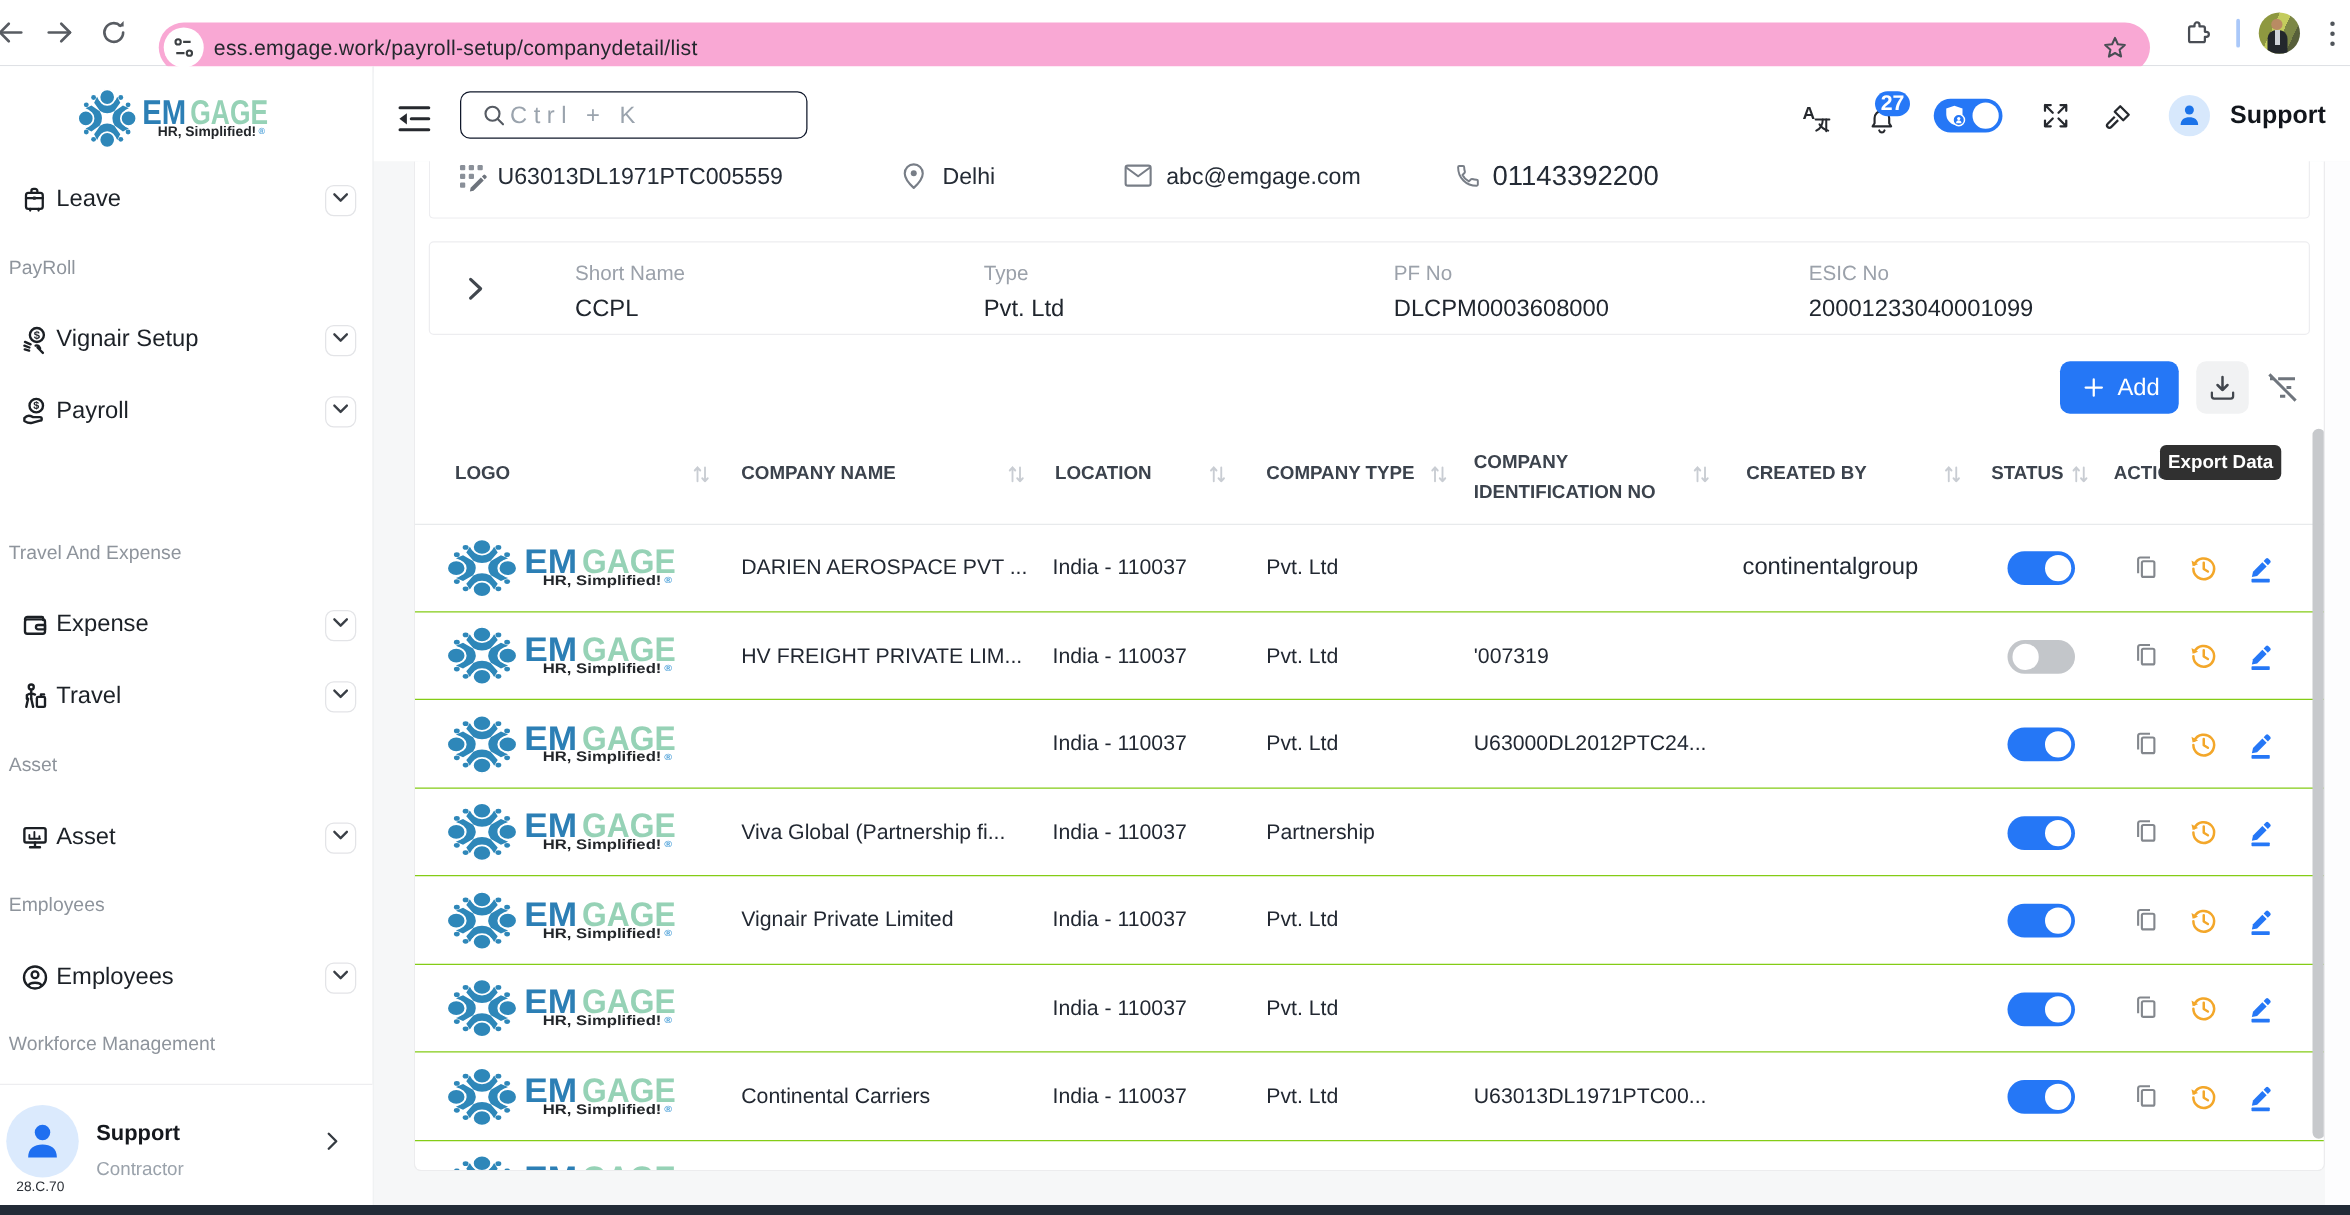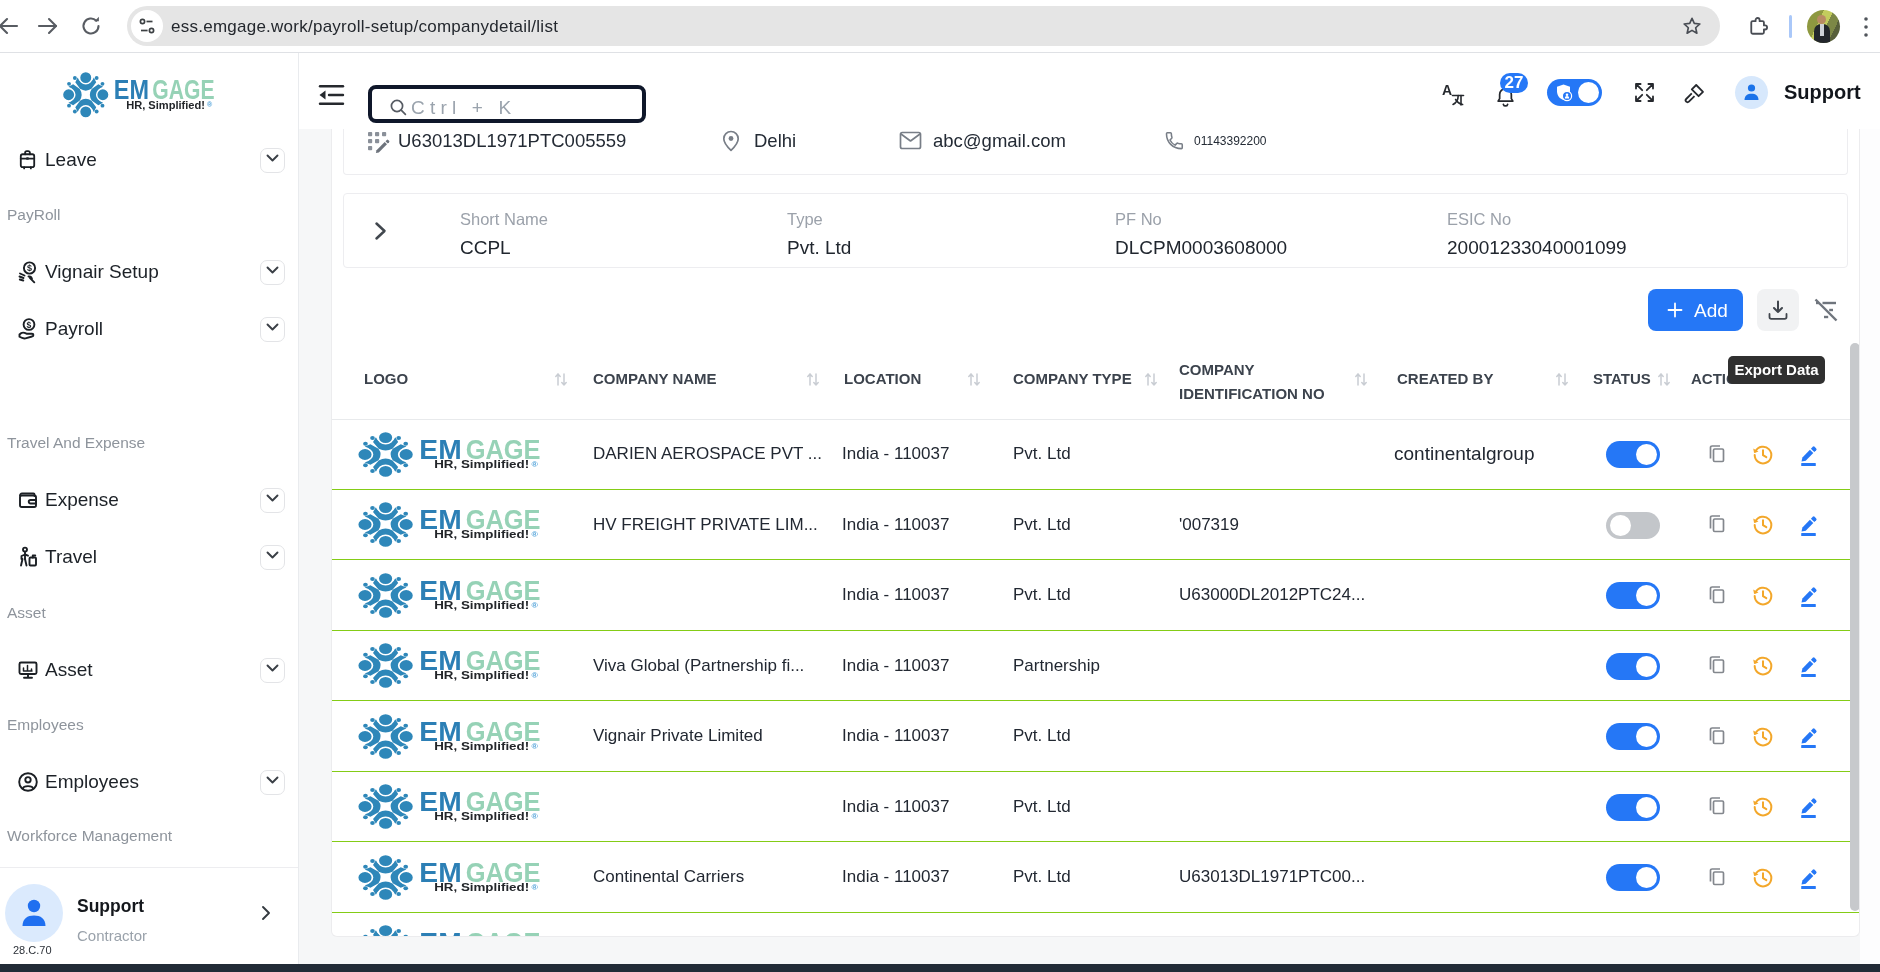--- a/index.html
+++ b/index.html
@@ -1,33 +1,33 @@
 <!DOCTYPE html>
 <html><head><meta charset="utf-8">
 <style>
 *{margin:0;padding:0;box-sizing:border-box;font-family:"Liberation Sans",sans-serif;}
 html,body{width:1880px;height:972px;overflow:hidden;background:#fff;position:relative;}
 .abs{position:absolute;}
 svg{display:block;}
 
 #chrome{position:absolute;top:0;left:0;width:1880px;height:53px;background:#fff;border-bottom:1px solid #dfe1e5;}
-#pill{position:absolute;left:127px;top:6px;width:1593px;height:40px;border-radius:20px;background:#e5e5e5;}
+#pill{position:absolute;left:127px;top:18px;width:1593px;height:40px;border-radius:20px;background:#f9a8d4;}
 #pillcirc{position:absolute;left:4px;top:4px;width:32px;height:32px;border-radius:50%;background:#fff;}
 #url{position:absolute;left:44px;top:0;height:40px;line-height:41px;font-size:17px;color:#24282e;letter-spacing:.25px;}
 
 #side{position:absolute;left:0;top:53px;width:299px;height:912px;background:#fff;border-right:1px solid #e9ebee;}
 .mrow{position:absolute;left:0;width:298px;height:40px;}
 .mico{position:absolute;left:16px;top:8px;}
 .mtxt{position:absolute;left:45px;top:0;height:40px;line-height:40px;font-size:19px;color:#1c2127;}
 .chev{position:absolute;left:260px;top:7.5px;width:25px;height:25px;border:1.5px solid #e3e4e7;border-radius:7px;}
 .chev svg{margin:5.5px auto 0;}
 .msec{position:absolute;left:7px;height:20px;line-height:20px;font-size:15.5px;color:#8e949c;}
 
 #top{position:absolute;left:299px;top:53px;width:1581px;height:76px;background:#fff;}
-#search{position:absolute;left:69px;top:20px;width:278px;height:38px;border:4px solid #0f172a;border-radius:8px;margin-top:12px;}
+#search{position:absolute;left:69px;top:20px;width:278px;height:38px;border:1px solid #0f172a;border-radius:8px;}
 
 #panel{position:absolute;left:299px;top:129px;width:1581px;height:835px;background:#f6f7f8;}
 #cont{position:absolute;left:331px;top:129px;width:1529px;height:808px;background:#fff;border:1px solid #ececee;border-top:none;border-radius:0 0 6px 6px;overflow:hidden;}
 .card{position:absolute;left:11px;width:1505px;background:#fff;border:1px solid #ededf0;border-radius:4px;}
 .lab{position:absolute;font-size:16.5px;color:#9ba1aa;}
 .val{position:absolute;font-size:19px;color:#20262e;}
 .hdr{position:absolute;top:240px;height:20px;line-height:20px;font-size:15px;font-weight:700;color:#3c434d;}
 .hdr2{position:absolute;height:20px;line-height:20px;font-size:15px;font-weight:700;color:#3c434d;}
 .sort{position:absolute;top:242px;}
 .row{position:absolute;left:0;width:1528px;height:70.5px;border-bottom:1px solid #84cc16;}
@@ -368,27 +368,27 @@
         </g>
         <circle cx="11" cy="9.5" r="2.4" fill="#787e87"></circle>
       </svg>
       <div class="abs" style="left:410px;top:0;height:28px;line-height:28px;font-size:18.5px;color:#242b35">Delhi</div>
       <svg class="abs" style="left:555px;top:4px" width="23" height="19" viewBox="0 0 23 19">
         <g fill="none" stroke="#787e87" stroke-width="1.7" stroke-linecap="round" stroke-linejoin="round">
           <rect x="1.5" y="1.5" width="20" height="16" rx="1.8"></rect>
           <path d="M2 3 l9.5 7 9.5 -7"></path>
         </g>
       </svg>
-      <div class="abs" style="left:589px;top:0;height:28px;line-height:28px;font-size:18.5px;color:#242b35">abc@gmail.com</div>
+      <div class="abs" style="left:589px;top:0;height:28px;line-height:28px;font-size:18.5px;color:#242b35">abc@emgage.com</div>
       <svg class="abs" style="left:818px;top:3px" width="22" height="22" viewBox="0 0 24 24">
         <g fill="none" stroke="#787e87" stroke-width="1.7" stroke-linecap="round" stroke-linejoin="round">
           <path d="M8.7 10.9 c1.2 2.4 3.2 4.4 5.6 5.6 l1.9 -1.9 c.3 -.3 .7 -.4 1.1 -.2 1.2.4 2.5.6 3.8.6 .6 0 1 .4 1 1 v3.3 c0 .6 -.4 1 -1 1 C11.8 20.3 4.9 13.4 4.9 4.1 c0 -.6 .4 -1 1 -1 h3.3 c.6 0 1 .4 1 1 0 1.3 .2 2.6 .6 3.8 .1 .4 0 .8 -.2 1.1 z"></path>
         </g>
       </svg>
-      <div class="abs" style="left:850px;top:0;height:28px;line-height:28px;font-size:12px;color:#242b35">01143392200</div>
+      <div class="abs" style="left:850px;top:0;height:28px;line-height:28px;font-size:22px;color:#242b35">01143392200</div>
     </div>
     <div class="card" style="top:64px;height:75px">
       <svg class="abs" style="left:26px;top:27px" width="20" height="20" viewBox="0 0 20 20">
         <path d="M6.5 2.5 l8 7.5 -8 7.5" fill="none" stroke="#41474e" stroke-width="2.5" stroke-linecap="round" stroke-linejoin="round"></path>
       </svg>
       <div class="lab" style="left:116px;top:16px">Short Name</div>
       <div class="val" style="left:116px;top:43px">CCPL</div>
       <div class="lab" style="left:443px;top:16px">Type</div>
       <div class="val" style="left:443px;top:43px">Pvt. Ltd</div>
       <div class="lab" style="left:771px;top:16px">PF No</div>

